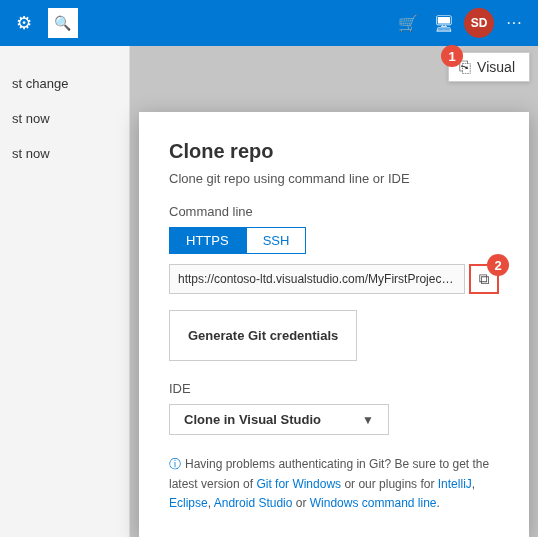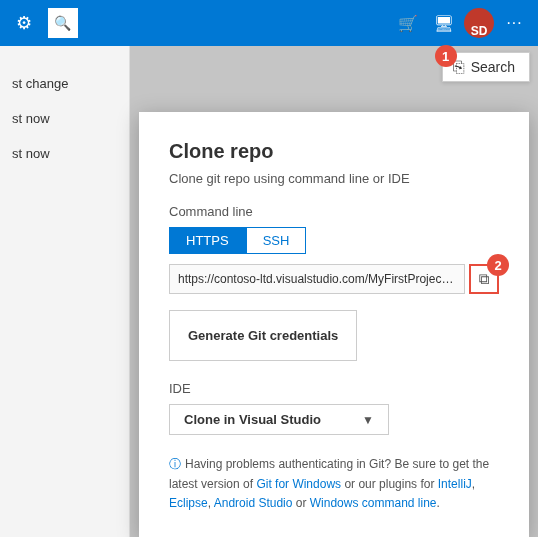--- a/index.html
+++ b/index.html
@@ -73,21 +73,21 @@
       font-size: 16px;
       border-radius: 2px;
     }
     .topbar-avatar {
       width: 30px;
       height: 30px;
       background: #c0392b;
       color: white;
       border-radius: 50%;
       display: flex;
-      align-items: flex-end;
+      align-items: center;
       justify-content: center;
       font-size: 12px;
       font-weight: bold;
       cursor: pointer;
     }
 
     
     .clone-btn-area {
       position: absolute;
       top: 52px;
@@ -328,21 +328,21 @@
       <span>SD</span>
     </div>
     <div class="topbar-icon-btn">···</div>
   </div>
 </div>
 
 <div class="clone-btn-area">
   <div class="clone-btn" style="position:relative;">
     <div class="badge-circle">1</div>
     <span class="clone-btn-icon">⎘</span>
-    <span>Search</span>
+    <span>Visual</span>
   </div>
 </div>
 
 <div class="page-body">
 
   <div class="sidebar">
     <div class="sidebar-item">
       <span>st change</span>
     </div>
     <div class="sidebar-item">

